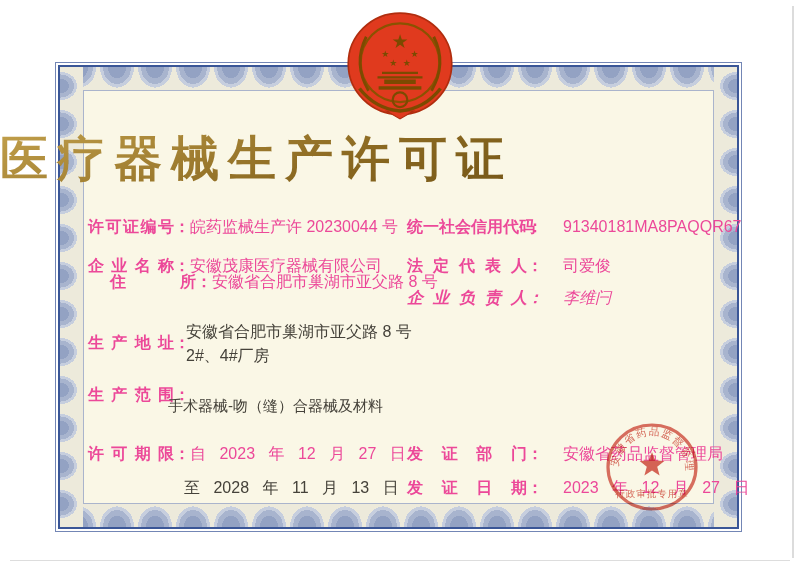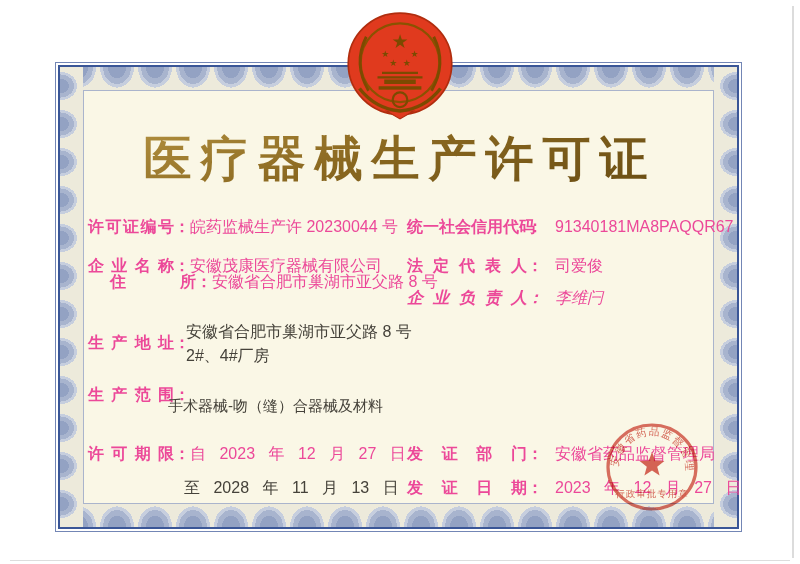--- a/index.html
+++ b/index.html
@@ -40,35 +40,35 @@
     background-image:
       radial-gradient(15px 12px at 23px 19px, #93a2c3 0 9px, rgba(0,0,0,0) 9px),
       radial-gradient(23px 19px at 23px 19px, #a8b4ce 0 14px, #c6cede 14px 17px, rgba(0,0,0,0) 17px);
     background-size:23px 38px; background-repeat:repeat-y; }
   .band-innerline { position:absolute; inset:23px; border:1px solid #aab4cc; pointer-events:none; }
 
   
   .emblem { position:absolute; left:343px; top:12px; width:114px; height:108px; z-index:5; }
   .title {
     position:absolute; left:0; right:0; top:127px; z-index:4;
-    text-align:center; font-family:"Liberation Serif","DejaVu Serif",serif;
+    text-align:left; font-family:"Liberation Serif","DejaVu Serif",serif;
     font-size:48px; font-weight:900; letter-spacing:9px;
     background:linear-gradient(160deg,#c3a14c 0%,#8a6820 45%,#5c420e 100%);
     -webkit-background-clip:text; background-clip:text; color:transparent;
     white-space:nowrap;
   }
 
   
   .row { position:absolute; z-index:3; font-size:16px; color:#ec4899; white-space:nowrap; line-height:20px; }
   .lbl { display:inline-block; text-align:justify; text-align-last:justify; font-weight:700; vertical-align:top; }
   .row.l .lbl { width:86px; }
   .row.r .lbl { width:120px; }
   .colon { font-weight:700; }
   .val  { font-weight:500; }
-  .row.r .val { margin-left:12px; }
+  .row.r .val { margin-left:20px; }
   .freeval { position:absolute; z-index:3; font-size:16px; font-weight:500; color:#45423a; white-space:nowrap; line-height:20px; }
   .dates { word-spacing:9px; }
   .scope { font-size:15px; }
 
   
   .seal { position:absolute; left:604px; top:421px; width:96px; height:94px; z-index:6; mix-blend-mode:multiply; opacity:.9; }
 </style>
 </head>
 <body>
 

